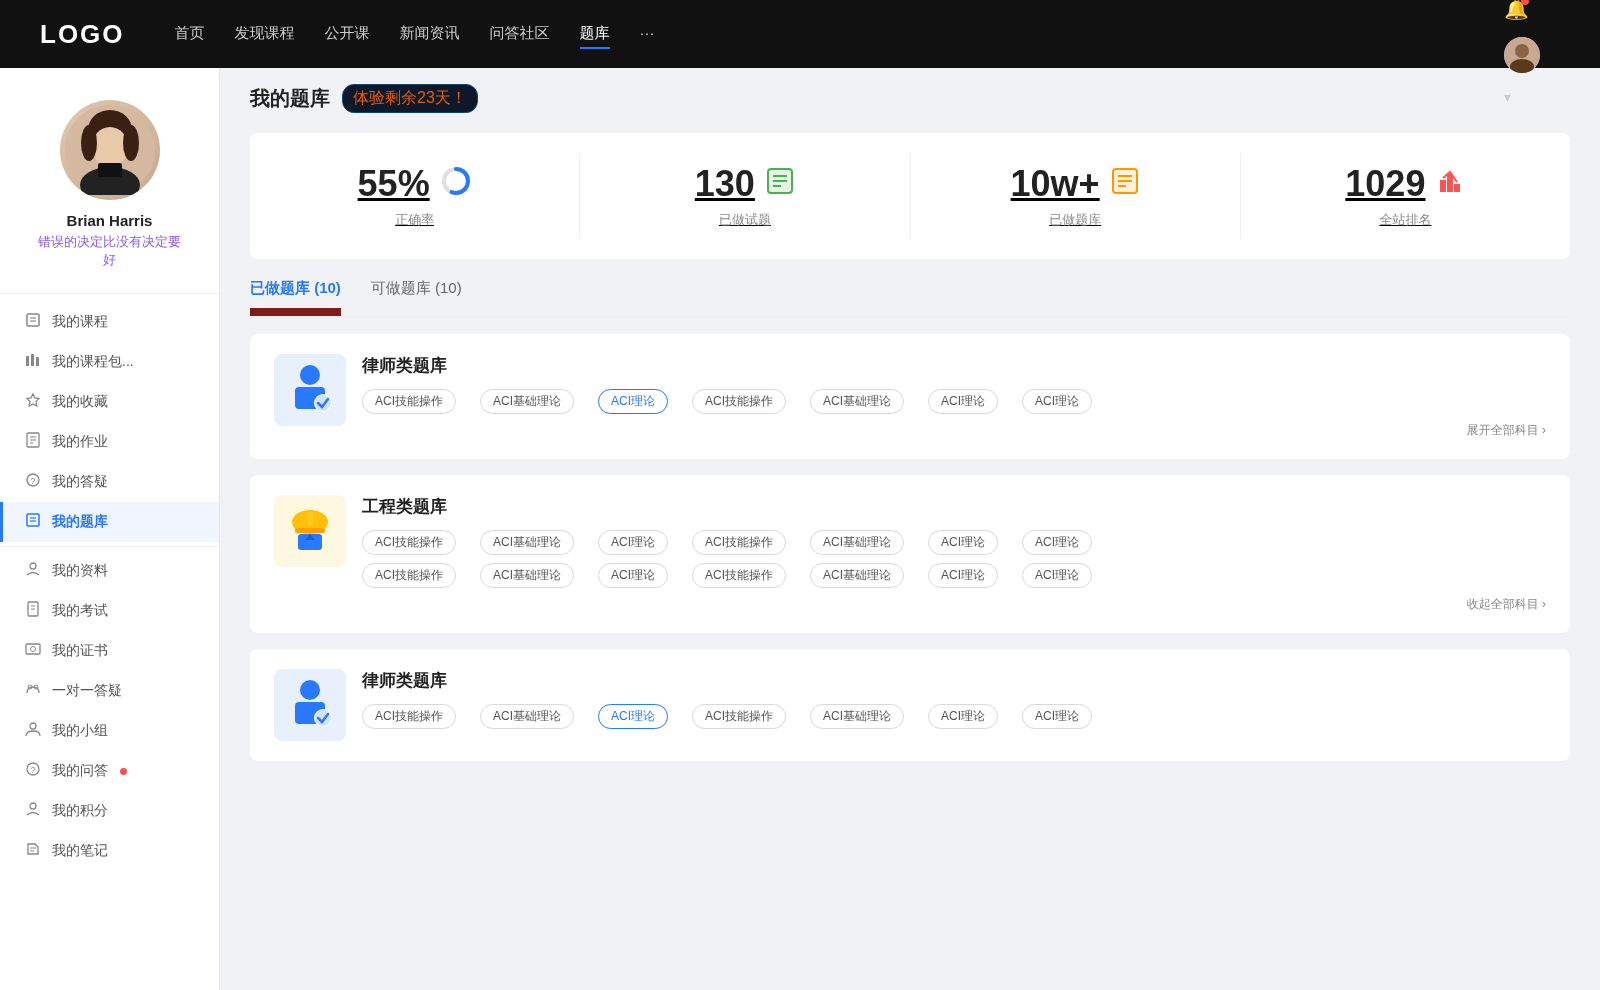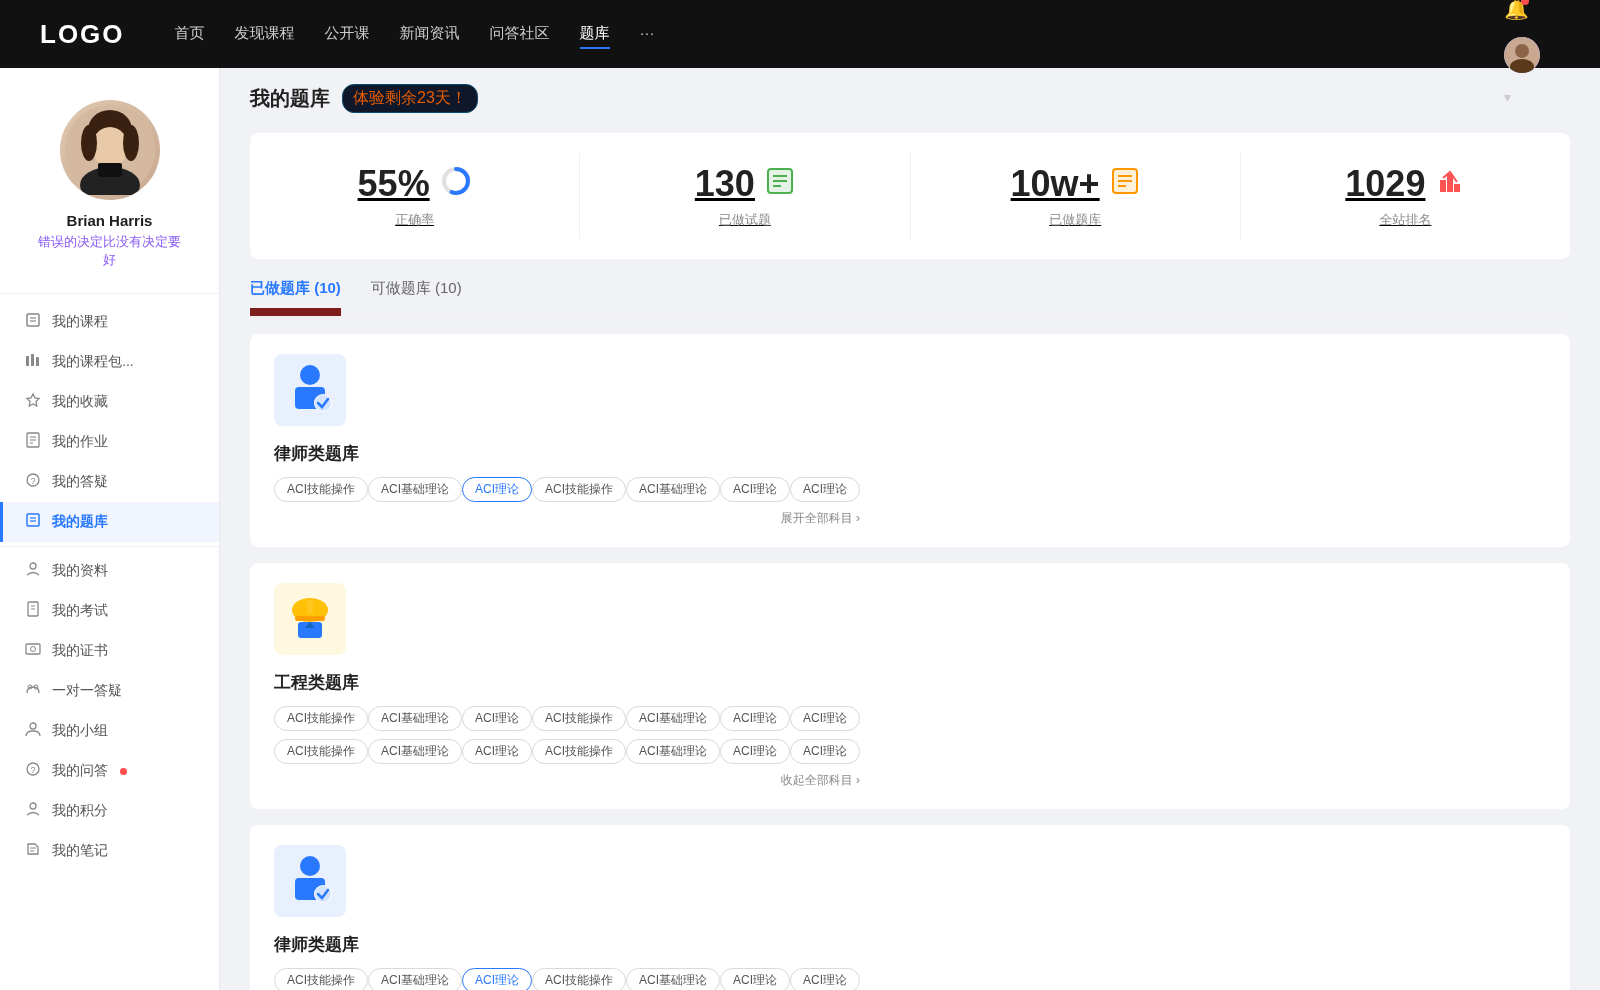--- a/index.html
+++ b/index.html
@@ -232,42 +232,41 @@
     .qbank-card {
       background: #fff;
       border-radius: 8px;
       padding: 20px 24px;
       margin-bottom: 16px;
     }
     .qbank-header {
       display: flex;
       align-items: flex-start;
       gap: 16px;
-      flex-direction: column;
     }
     .qbank-icon-wrap {
       width: 72px; height: 72px;
       background: #e8f0fe;
       border-radius: 8px;
       display: flex; align-items: center; justify-content: center;
       flex-shrink: 0;
     }
     .qbank-body {
       flex: 1;
     }
     .qbank-title {
       font-size: 17px;
       font-weight: 600;
       color: #222;
       margin-bottom: 12px;
     }
     .tags-row {
       display: flex;
       flex-wrap: wrap;
-      gap: 0;
+      gap: 24px;
       margin-bottom: 8px;
     }
     .tag {
       padding: 3px 12px;
       border-radius: 14px;
       font-size: 12px;
       border: 1px solid #d9d9d9;
       color: #555;
       cursor: pointer;
     }

